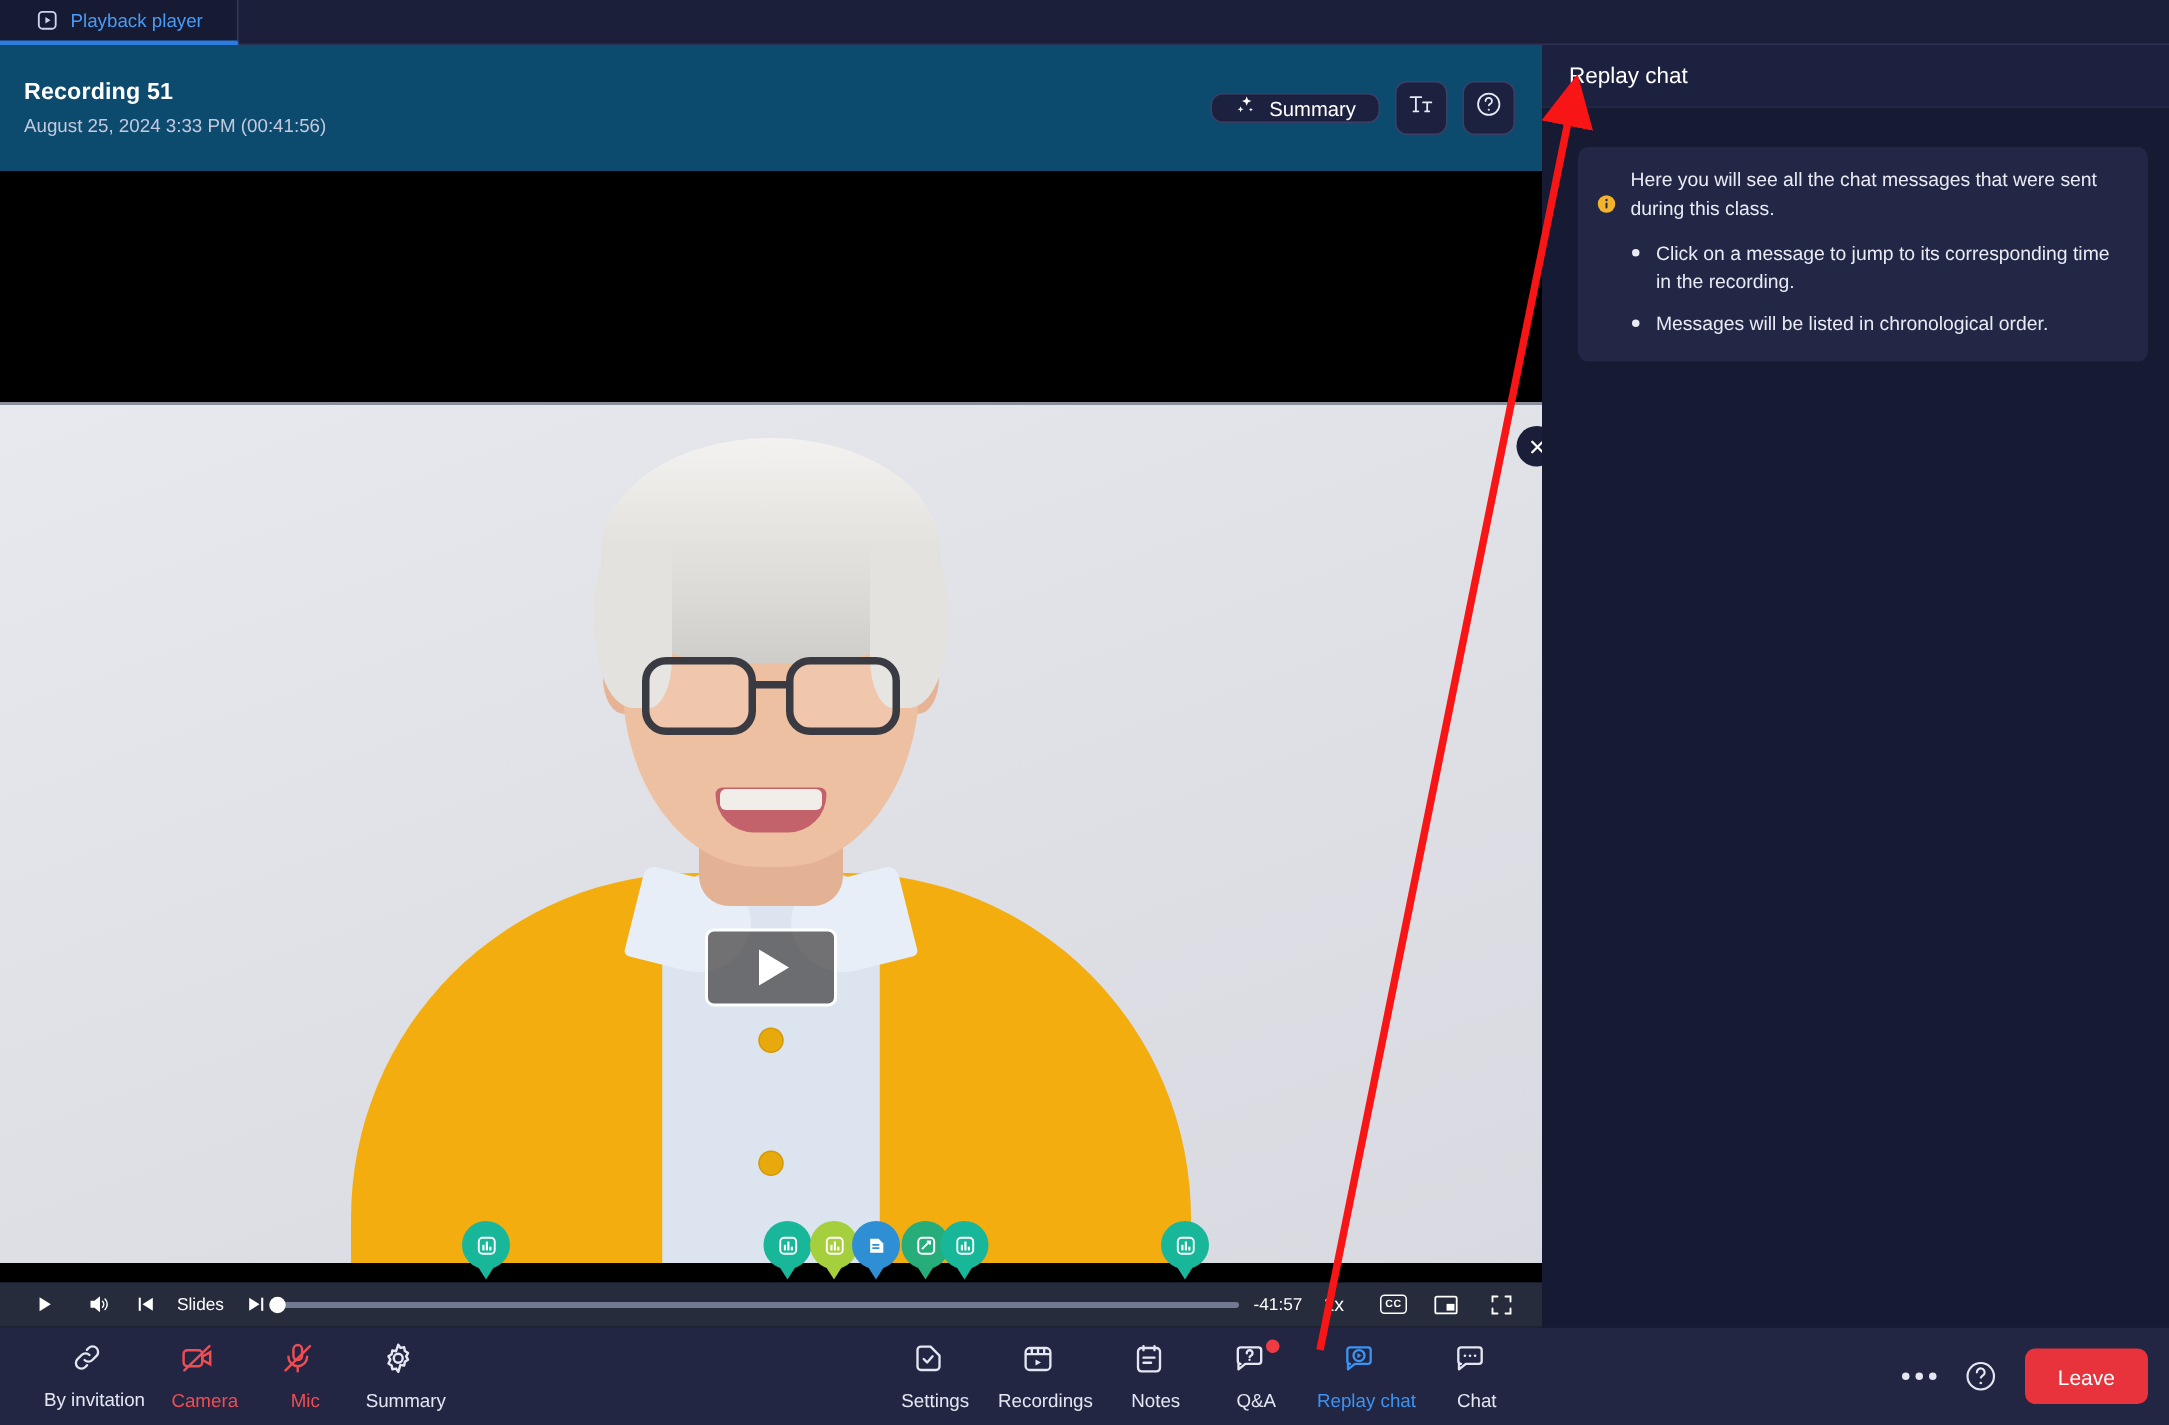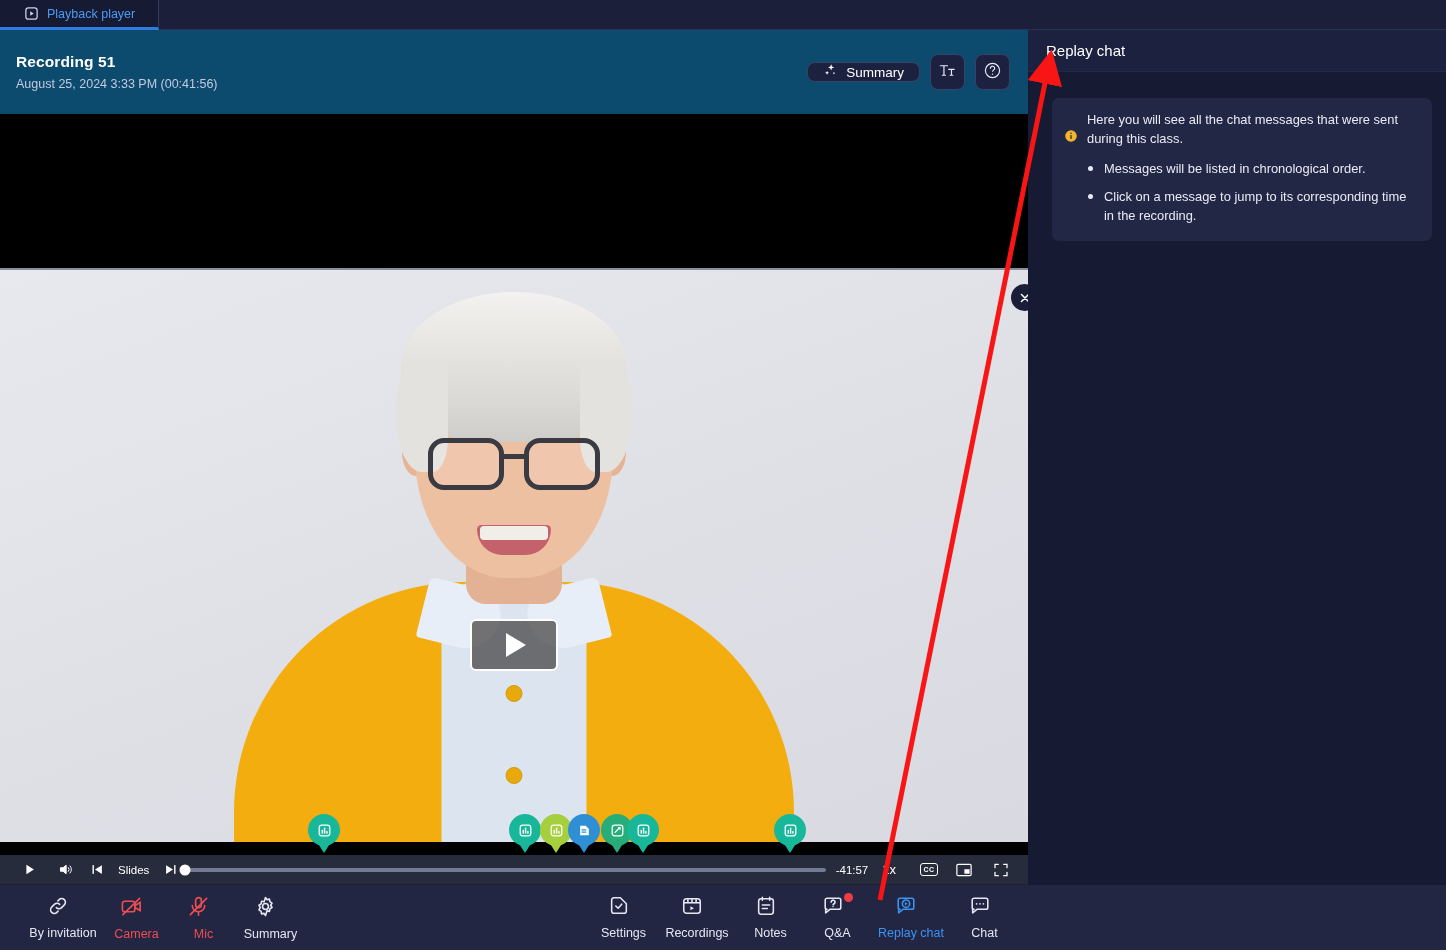--- a/index.html
+++ b/index.html
@@ -543,41 +543,56 @@
         <div class="tb-item">
           <span><svg viewBox="0 0 24 24" width="22" height="22" fill="none" stroke="currentColor" stroke-width="1.7" stroke-linejoin="round">
               <path d="M3.5 5.5A2 2 0 015.5 3.5h13a2 2 0 012 2v8a2 2 0 01-2 2H9l-5 4v-4H5.5a2 2 0 01-2-2z"></path>
               <circle cx="8.3" cy="9.6" r=".95" fill="currentColor" stroke="none"></circle>
               <circle cx="12" cy="9.6" r=".95" fill="currentColor" stroke="none"></circle>
               <circle cx="15.7" cy="9.6" r=".95" fill="currentColor" stroke="none"></circle>
             </svg></span>
           <span class="lbl">Chat</span>
         </div>
       </div>
+    <div class="tb-right">
+      <div class="dots">
+          <i></i>
+          <i></i>
+          <i></i>
+        </div>
+      <div class="help-circ">
+        <svg viewBox="0 0 24 24" width="23" height="23" fill="none" stroke="#e4e7f2" stroke-width="1.5">
+          <circle cx="12" cy="12" r="9.2"></circle>
+          <path d="M9.3 9.3a2.7 2.7 0 115.2 1c-.4 1.1-2 1.4-2.4 2.6" stroke-linecap="round"></path>
+          <circle cx="12" cy="16.7" r=".95" fill="#e4e7f2" stroke="none"></circle>
+        </svg>
+      </div>
+      <button class="btn-leave">Leave</button>
+    </div>
   </div>
 
   <div class="panel">
     <div class="panel-hd">
       <span>Replay chat</span>
     </div>
     <div class="panel-body">
       <div class="info-card">
         <div class="info-row">
           <span class="info-ico">
             <svg viewBox="0 0 24 24" width="14" height="14">
               <circle cx="12" cy="12" r="10" fill="#f3b32b"></circle>
               <rect x="10.9" y="10.2" width="2.2" height="7" rx="1.1" fill="#232746"></rect>
               <circle cx="12" cy="7.4" r="1.35" fill="#232746"></circle>
             </svg>
           </span>
           <span>Here you will see all the chat messages that were sent during this class.</span>
         </div>
         <ul class="info-list" id="infoList">
+            <li>Click on a message to jump to its corresponding time in the recording.</li>
             <li>Messages will be listed in chronological order.</li>
-            <li>Click on a message to jump to its corresponding time in the recording.</li>
           </ul>
       </div>
     </div>
   </div>
 
   <svg class="anno">
     <defs>
       <marker id="ah" markerWidth="7" markerHeight="7" refX="3.2" refY="3.5" orient="auto">
         <path d="M0,0 L7,3.5 L0,7 z" fill="#f81515"></path>
       </marker>

